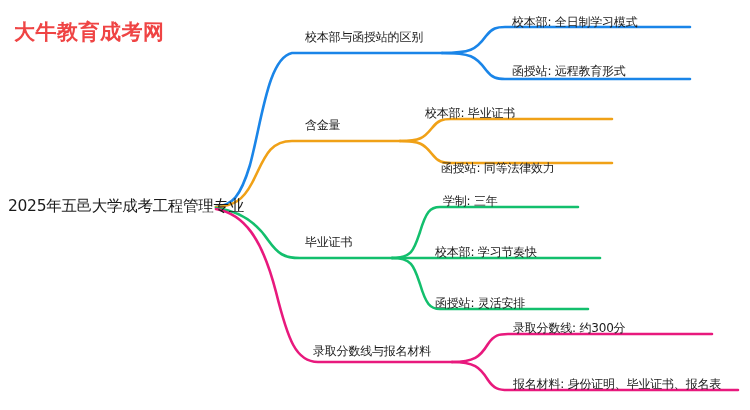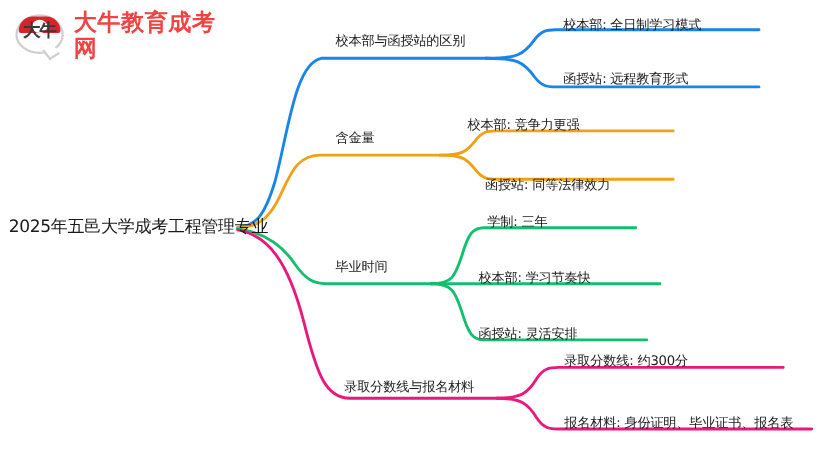--- a/index.html
+++ b/index.html
@@ -125,26 +125,20 @@
   }
   .leaf-node {
     font-size: 12px;
     letter-spacing: -0.2px;
   }
 </style>
 </head>
 <body>
 
 <div id="logo-block">
-  <div id="logo-mark">
-    <div class="bubble"></div>
-    <div class="bubble-tail"></div>
-    <div class="bubble-cap"></div>
-    <div class="mark-text">大牛</div>
-  </div>
   <div id="logo-text">
     <div id="logo-title">大牛教育成考网</div>
   </div>
 </div>
 
 <svg id="map-svg" viewBox="0 0 750 410">
 
   <path d="M216,207 C232,205 240,198 250,165 C262,120 268,58 292,53 L442,53" stroke="#1a85e8" stroke-width="2.6"></path>
   <path d="M442,53 C470,53 476,50 486,36 C492,28 497,27 505,27 L690,27" stroke="#1a85e8" stroke-width="2.6"></path>
   <path d="M442,53 C470,53 476,56 486,70 C492,78 497,79 505,79 L690,79" stroke="#1a85e8" stroke-width="2.6"></path>
@@ -163,23 +157,23 @@
   <path d="M452,362 C474,362 480,367 488,380 C494,389 499,390 508,390 L738,390" stroke="#e8197d" stroke-width="2.6"></path>
 </svg>
 
 <div class="node" id="root-node">2025年五邑大学成考工程管理专业</div>
 
 <div class="node branch-node" style="left:305px; top:31px;">校本部与函授站的区别</div>
 <div class="node leaf-node" style="left:512px; top:16px;">校本部: 全日制学习模式</div>
 <div class="node leaf-node" style="left:512px; top:65px;">函授站: 远程教育形式</div>
 
 <div class="node branch-node" style="left:305px; top:119px;">含金量</div>
-<div class="node leaf-node" style="left:425px; top:107px;">校本部: 竞争力更强</div>
+<div class="node leaf-node" style="left:425px; top:107px;">校本部: 毕业证书</div>
 <div class="node leaf-node" style="left:441px; top:150px;margin-top:12px;">函授站: 同等法律效力</div>
 
-<div class="node branch-node" style="left:305px; top:236px;">毕业时间</div>
+<div class="node branch-node" style="left:305px; top:236px;">毕业证书</div>
 <div class="node leaf-node" style="left:443px; top:195px;">学制: 三年</div>
 <div class="node leaf-node" style="left:435px; top:246px;">校本部: 学习节奏快</div>
 <div class="node leaf-node" style="left:435px; top:297px;">函授站: 灵活安排</div>
 
 <div class="node branch-node" style="left:289px; top:345px;margin-left:24px;">录取分数线与报名材料</div>
 <div class="node leaf-node" style="left:513px; top:322px;">录取分数线: 约300分</div>
 <div class="node leaf-node" style="left:513px; top:378px;">报名材料: 身份证明、毕业证书、报名表</div>
 
 </body></html>

